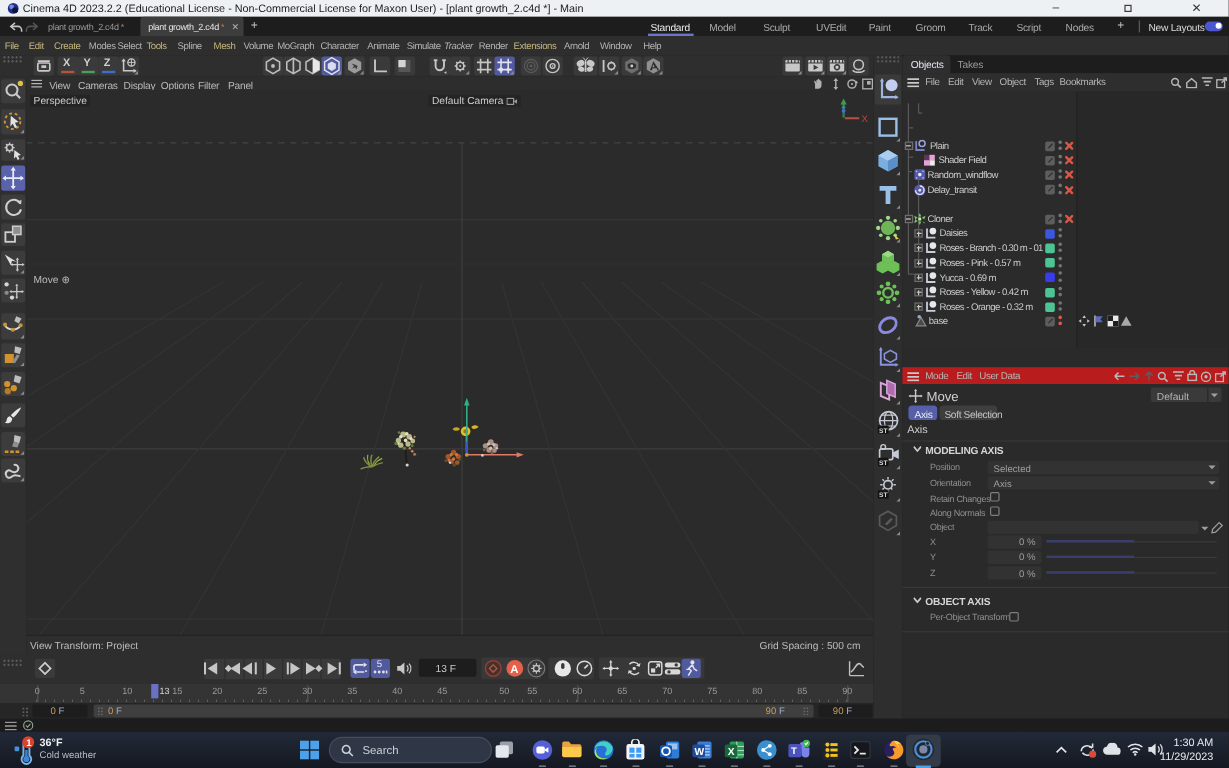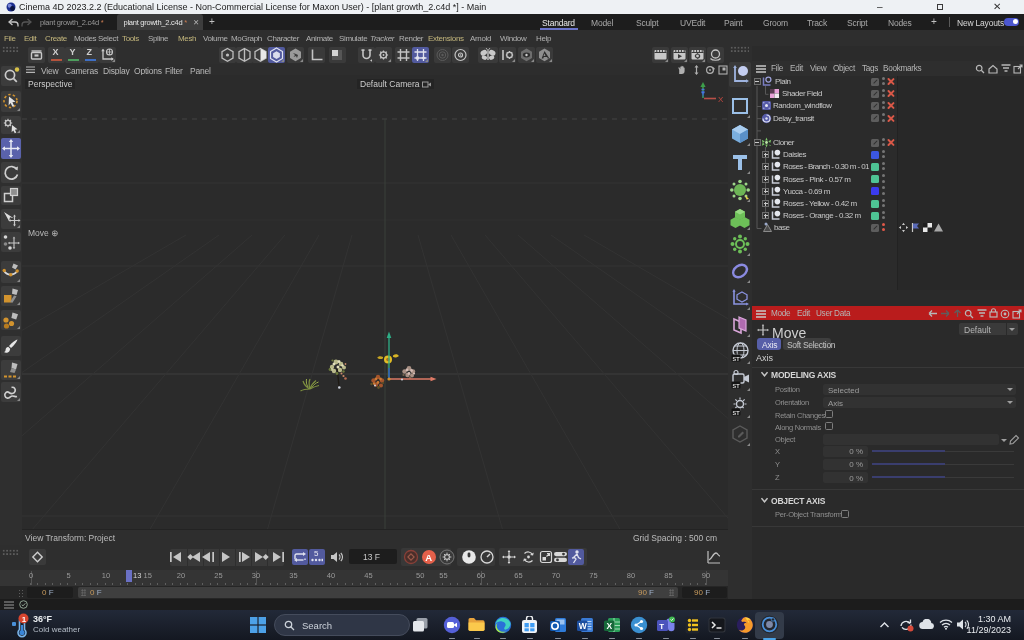--- a/index.html
+++ b/index.html
@@ -12,21 +12,21 @@
   .mi { top:3.5px; font-size:8px; letter-spacing:-0.35px; color:#b2b2b2; }
   .mi.y { color:#c3b67c; }
   .tbtn { position:absolute; top:1px; width:17px; height:16px; background:#3a3a3a; border-radius:2px; }
   .tbtn.blue { background:#525a9e; }
   .corner:after { content:""; position:absolute; right:1px; bottom:1px;
     border-left:3px solid transparent; border-bottom:3px solid #8a8a8a; width:0; height:0; }
   .vm { top:1.5px; font-size:8.5px; letter-spacing:-0.2px; color:#b9b9b9; }
   .dash { top:27.5px; width:6px; height:1.8px; border-radius:1px; background:#8a909a; }
   .ri { left:1px; width:22px; height:25px; border-radius:2px; }
   .om { font-size:8.2px; letter-spacing:-0.3px; color:#b5b5b5; top:2.5px; }
-  .trow { position:absolute; left:0; width:272px; height:12.2px; }
+  .trow { position:absolute; left:0; width:272px; height:12.2px;margin-top:40px; }
   .tname { position:absolute; top:1.5px; font-size:8px; letter-spacing:-0.45px; color:#c9c9c9; white-space:nowrap; }
   .exp { position:absolute; top:2.5px; width:7px; height:7px; background:#323232; border:1px solid #6e6e6e; }
   .exp i { position:absolute; left:0.5px; top:2px; width:4px; height:1px; background:#c8c8c8; }
   .exp.plus i:after { content:""; position:absolute; left:1.5px; top:-1.5px; width:1px; height:4px; background:#c8c8c8; }
   .tgl { position:absolute; left:119px; top:2px; width:8px; height:8px; background:#5d5d5d; border-radius:1.5px; }
   .tgl:after { content:""; position:absolute; left:1.5px; top:3px; width:5px; height:1.2px; background:#2e2e2e; transform:rotate(-45deg); }
   .csq { position:absolute; left:119px; top:2px; width:8px; height:8px; border-radius:1.5px; }
   .dts b, .dts i { position:absolute; left:130px; width:3px; height:3px; border-radius:50%; background:#757575; }
   .dts b { top:1px; } .dts i { top:6.5px; }
   .redx { position:absolute; left:134px; top:1.5px; width:9px; height:9px; }
@@ -830,20 +830,25 @@
         </svg>
       </div>
     <div class="abs ri corner" style="top:376px;">
         <svg width="22" height="25" viewBox="0 0 22 25">
       <path d="M11 4l7 4v8l-7 4-7-4V8z" fill="none" stroke="#5a5a5a" stroke-width="1.4"></path>
       <path d="M9 14l4.5-4.5 1.5 1.5L10.5 15.5 9 15.5z" fill="#5a5a5a"></path>
         </svg>
       </div>
   </div>
   <div class="abs" id="objpanel" style="left:752px;top:46px;width:272px;height:244px;background:#2b2b2b;">
+    <div class="abs" style="left:0;top:0;width:272px;height:15px;background:#1d1d1d;">
+      <div class="abs" style="left:0;top:0;width:40px;height:15px;background:#2e2e2e;border-radius:3px 3px 0 0;"></div>
+      <div class="lbl" style="left:7px;top:3px;font-size:8.5px;letter-spacing:-0.2px;color:#e3e6ef;">Objects</div>
+      <div class="lbl" style="left:46px;top:3px;font-size:8.5px;letter-spacing:-0.2px;color:#9a9a9a;">Takes</div>
+    </div>
     <div class="abs" style="left:0;top:15px;width:272px;height:14.5px;background:#2e2e2e;">
       <svg class="abs" style="left:4px;top:3.5px" width="10" height="8" viewBox="0 0 10 8">
           <path d="M0 1h10M0 4h10M0 7h10" stroke="#c8c8c8" stroke-width="1.5"></path>
         </svg>
       <div class="lbl om" style="left:19px;">File</div>
       <div class="lbl om" style="left:38px;">Edit</div>
       <div class="lbl om" style="left:58px;">View</div>
       <div class="lbl om" style="left:81px;">Object</div>
       <div class="lbl om" style="left:110px;">Tags</div>
       <div class="lbl om" style="left:131px;">Bookmarks</div>
@@ -1111,21 +1116,21 @@
       <svg class="abs" style="left:260px;top:2.5px" width="10" height="10" viewBox="0 0 10 10">
           <rect x="1" y="2.5" width="6.5" height="6.5" fill="none" stroke="#b8b8b8" stroke-width="1.1"></rect>
           <path d="M5 5l4-4M9 3.5V1H6.5" fill="none" stroke="#b8b8b8" stroke-width="1.1"></path>
         </svg>
     </div>
 
     <svg class="abs" style="left:5px;top:34px" width="12" height="12" viewBox="0 0 12 12">
         <path d="M6 1.5v9M1.5 6h9" stroke="#c8c8c8" stroke-width="1.2"></path>
         <path d="M6 0L4.8 1.8h2.4zM6 12l-1.2-1.8h2.4zM0 6l1.8-1.2v2.4zM12 6l-1.8-1.2v2.4z" fill="#c8c8c8"></path>
       </svg>
-    <div class="lbl" style="left:20px;top:35px;font-size:14px;color:#cfcfcf;">Move</div>
+    <div class="lbl" style="left:20px;top:35px;font-size:11px;color:#cfcfcf;">Move</div>
     <div class="abs" style="left:207px;top:33px;width:59px;height:12px;background:#3a3a3a;border-radius:2px;">
       <div class="lbl" style="left:5px;top:1.5px;font-size:8.5px;color:#b5b5b5;">Default</div>
       <div class="abs" style="right:11px;top:0;width:1px;height:12px;background:#2a2a2a;"></div>
       <div class="ddarrow" style="top:4.5px;"></div>
     </div>
 
     <div class="abs" style="left:5px;top:48px;width:24px;height:12px;background:#575fa8;border-radius:3px;">
       <div class="lbl" style="left:5px;top:1.5px;font-size:8.5px;letter-spacing:-0.2px;color:#e9eaf4;">Axis</div>
       </div>
     <div class="abs" style="left:31px;top:48px;width:48px;height:12px;background:#3e3e3e;border-radius:3px;">

